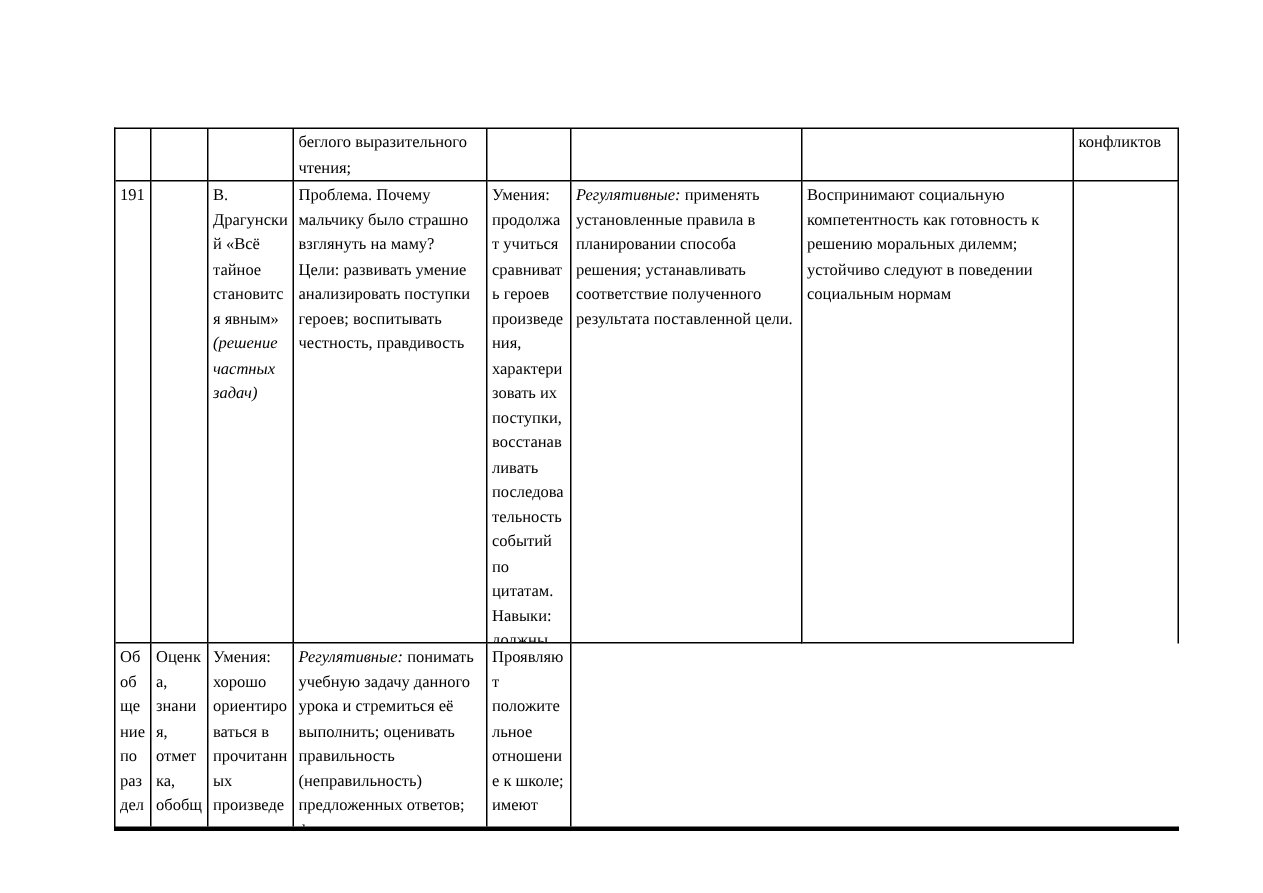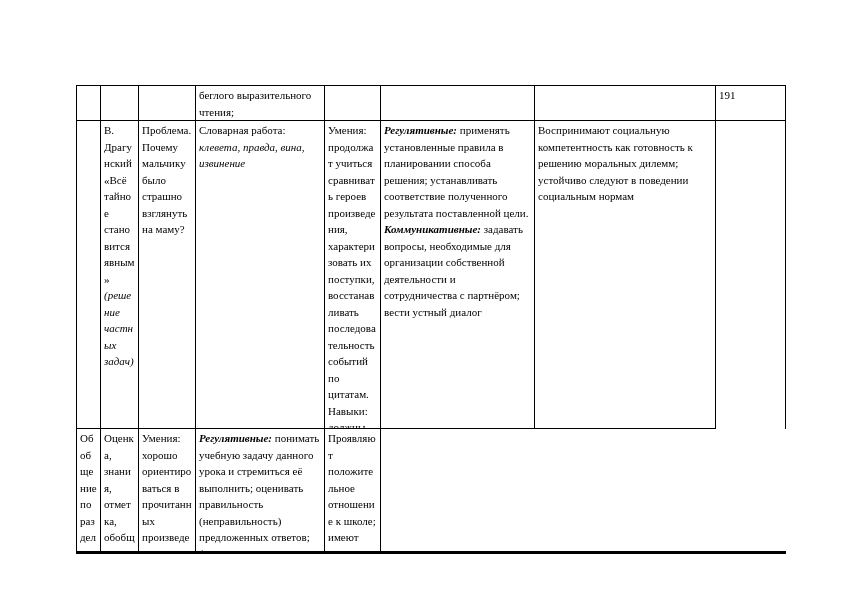--- a/index.html
+++ b/index.html
@@ -39,71 +39,68 @@
     line-height: 16.5px;
     overflow-wrap: break-word;
     word-wrap: break-word;
     box-sizing: border-box;
   }
   .row-last .cell, .cell.row-last {
     border-bottom: none;
   }
   .b  { font-weight: normal; }
   .i  { font-style: italic; }
-  .bi { font-weight: bold; font-style: italic; }
+  .bi { font-weight: normal; font-style: italic; }
   .sect { margin: 0; }
 </style>
 </head>
 <body>
 
 <div class="page">
   <div class="doc-table">
 
     <div class="cell"></div>
     <div class="cell"></div>
     <div class="cell"></div>
     <div class="cell">беглого выразительного чтения;</div>
     <div class="cell"></div>
     <div class="cell"></div>
     <div class="cell"></div>
+    <div class="cell">конфликтов</div>
 
     <div class="cell">191</div>
     <div class="cell"></div>
     <div class="cell">
       <span>В. Драгунский «Всё тайное становится явным»</span>
       <span class="i">(решение частных задач)</span>
     </div>
     <div class="cell">
       <div class="sect">
         <span class="b">Проблема.</span>
         <span>Почему мальчику было страшно взглянуть на маму?</span>
       </div>
-    </div>
-    <div class="cell">
-      <span>Словарная работа:</span>
-      <span class="i">клевета, правда, вина, извинение</span>
+      <div class="sect">
+        <span class="b">Цели:</span>
+        <span>развивать умение анализировать поступки героев; воспитывать честность, правдивость</span>
+      </div>
     </div>
     <div class="cell">
       <div class="sect">
         <span class="b">Умения:</span>
         <span>продолжат учиться сравнивать героев произведения, характеризовать их поступки, восстанавливать последовательность событий по цитатам.</span>
       </div>
       <div class="sect">
         <span class="b">Навыки:</span>
         <span>должны уметь делить текст на части, самостоятельно составлять план текста, пересказывать по плану</span>
       </div>
     </div>
     <div class="cell">
       <div class="sect">
         <span class="bi">Регулятивные:</span>
         <span>применять установленные правила в планировании способа решения; устанавливать соответствие полученного результата поставленной цели.</span>
-      </div>
-      <div class="sect">
-        <span class="bi">Коммуникативные:</span>
-        <span>задавать вопросы, необходимые для организации собственной деятельности и сотрудничества с партнёром; вести устный диалог</span>
       </div>
     </div>
     <div class="cell">Воспринимают социальную компетентность как готовность к решению моральных дилемм; устойчиво следуют в поведении социальным нормам</div>
 
     <div class="cell row-last"></div>
     <div class="cell row-last">
       <span>Обобщение по разделу «И в шутку и всерьёз»</span>
       <span class="i">(обобще</span>
     </div>
     <div class="cell row-last">Оценка, знания, отметка, обобщение</div>

